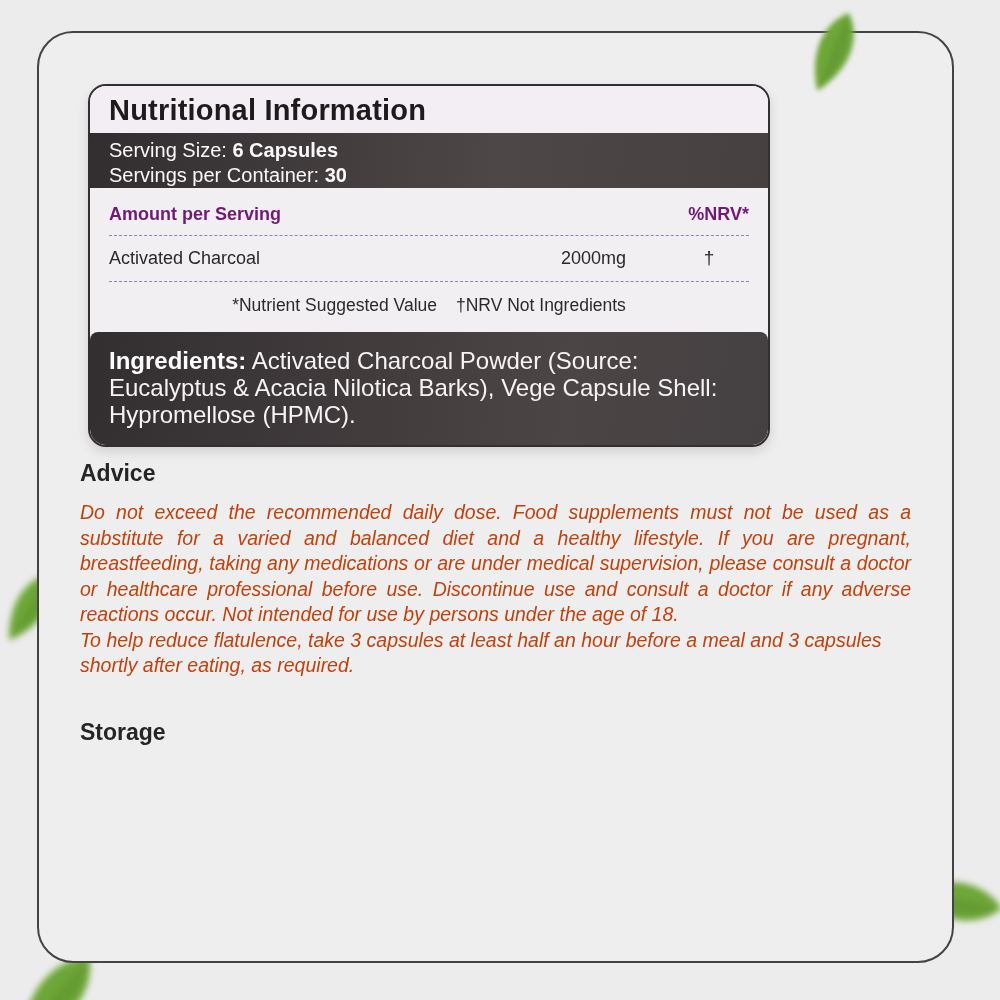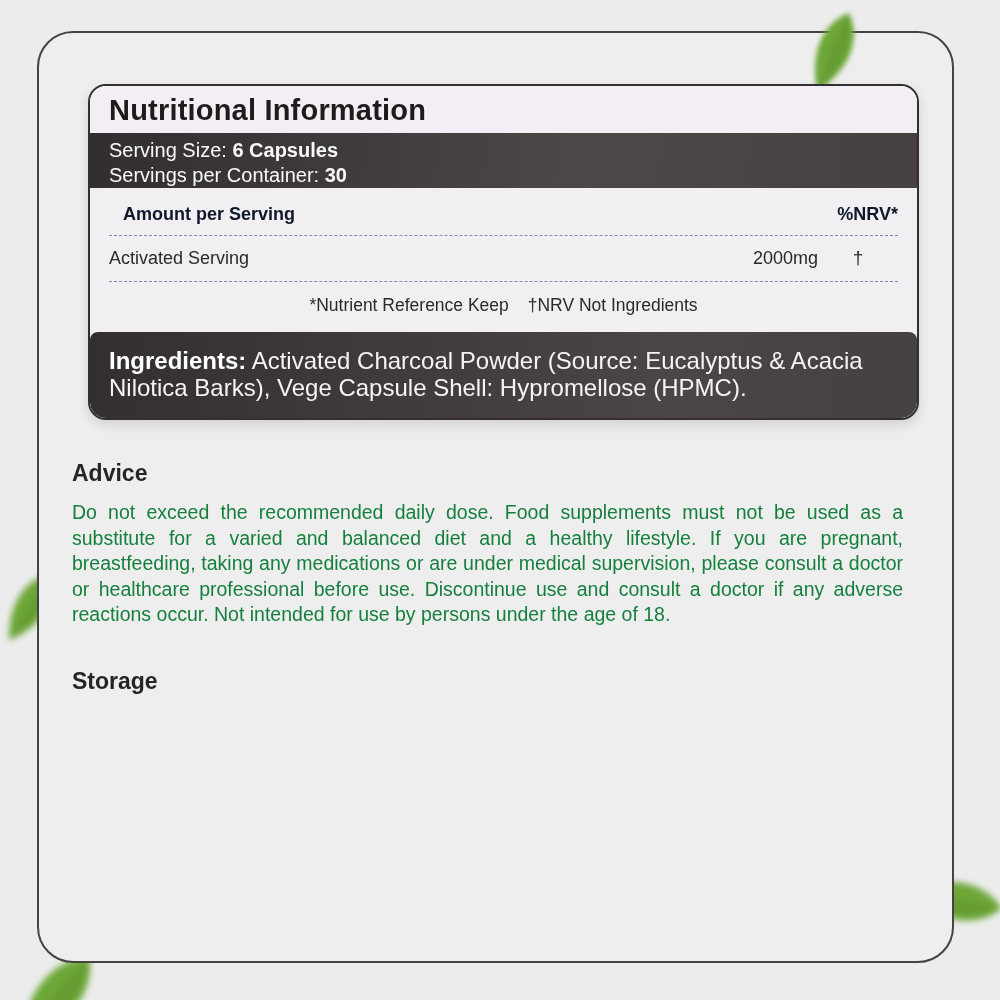--- a/index.html
+++ b/index.html
@@ -29,21 +29,21 @@
   .leaf-front  { z-index: 3; }
   .leaf-tr { left: 802px; top: 8px;  width: 62px; height: 88px; transform: rotate(22deg); }
   .leaf-ml { left: 0px;  top: 566px; width: 60px; height: 82px; transform: rotate(32deg); filter: blur(3px); }
   .leaf-bl { left: 8px;  top: 942px; width: 94px; height: 112px; transform: rotate(40deg); filter: blur(3.4px); }
   .leaf-br { left: 921px; top: 848px; width: 66px; height: 104px; transform: rotate(100deg); filter: blur(3px); }
 
   
   .panel {
     position: absolute;
     left: 88px; top: 84px;
-    width: 831px;
+    width: 682px;
     border: 2px solid #332e2f;
     border-radius: 18px;
     overflow: hidden;
     background: #f2eff3;
     box-shadow: 0 5px 12px rgba(0,0,0,0.12);
     z-index: 4;
   }
   .panel-title {
     background: #f2eef3;
     padding: 8px 19px 6px;
@@ -57,59 +57,59 @@
     color: #faf9fa;
     padding: 5px 19px 0;
     font-size: 20px;
     line-height: 25px;
   }
   .serving-bar b { font-weight: 700; }
 
   .table-sec { background: #f2eff3; padding: 12px 19px 0; }
   .t-head {
     display: flex; justify-content: space-between; align-items: baseline;
-    font-weight: 700; font-size: 18px; color: #0f172a;
+    font-weight: 700; font-size: 18px; color: #701a75;
     padding: 4px 0 10px;
-    margin-left: 14px;
   }
   .dash { border-top: 1.5px dashed #8c81b9; height: 0; }
   .t-row { display: flex; align-items: center; font-size: 18px; color: #2c2829; padding: 11px 0 12px; }
   .t-name { flex: 1; }
-  .t-amount { text-align: right; }
+  .t-amount { text-align: right; margin-right: 43px; }
   .t-nrv { width: 80px; text-align: center; font-size: 19px; }
   .t-foot { text-align: center; font-size: 17.5px; color: #2d292a; padding: 13px 0 16px; }
   .t-foot .foot-right { margin-left: 14px; }
 
   .ingredients {
     background: linear-gradient(95deg, #332e2f 0%, #4b4546 70%, #454041 100%);
     color: #f5f3f4;
     font-size: 24px;
     line-height: 27px;
     padding: 15px 19px 17px;
     border-radius: 8px 8px 16px 16px;
   }
   .ingredients b { font-weight: 700; color: #ffffff; }
 
   
   .content {
     position: absolute;
-    left: 72px; top: 460px;
+    left: 80px; top: 460px;
     width: 831px;
     z-index: 4;
   }
   .sec-heading {
     font-size: 23px;
     font-weight: 700;
     color: #262424;
     margin-bottom: 13px;
   }
   .sec-body {
     font-size: 19.5px;
     line-height: 25.5px;
-    color: #15803d;
+    color: #c2410c;
+    font-style: italic;
   }
   .justified { text-align: justify; }
   .sec-gap-1 { margin-top: 38px; }
   .sec-gap-2 { margin-top: 40px; }
 </style>
 </head>
 <body>
 
 <svg class="leaf leaf-behind leaf-ml" viewBox="0 0 60 92" aria-hidden="true">
   <path d="M30 2 C51 20 55 54 30 90 C7 56 9 21 30 2 Z" fill="#6da737"></path>
@@ -145,36 +145,37 @@
     </div>
   </div>
 
   <div class="table-sec">
     <div class="t-head">
       <span>Amount per Serving</span>
       <span>%NRV*</span>
     </div>
     <div class="dash"></div>
     <div class="t-row">
-      <span class="t-name">Activated Serving</span>
+      <span class="t-name">Activated Charcoal</span>
       <span class="t-amount">2000mg</span>
       <span class="t-nrv">†</span>
     </div>
     <div class="dash"></div>
     <div class="t-foot">
-      <span class="foot-left">*Nutrient Reference Keep</span>
+      <span class="foot-left">*Nutrient Suggested Value</span>
       <span class="foot-right">†NRV Not Ingredients</span>
     </div>
   </div>
 
   <div class="ingredients">
     <b>Ingredients:</b>
     <span>Activated Charcoal Powder (Source: Eucalyptus &amp; Acacia Nilotica Barks), Vege Capsule Shell: Hypromellose (HPMC).</span>
   </div>
 </div>
 
 <div class="content">
   <div class="sec-heading">Advice</div>
   <p class="sec-body justified">Do not exceed the recommended daily dose. Food supplements must not be used as a substitute for a varied and balanced diet and a healthy lifestyle. If you are pregnant, breastfeeding, taking any medications or are under medical supervision, please consult a doctor or healthcare professional before use. Discontinue use and consult a doctor if any adverse reactions occur. Not intended for use by persons under the age of 18.</p>
 
+  <p class="sec-body">To help reduce flatulence, take 3 capsules at least half an hour before a meal and 3 capsules shortly after eating, as required.</p>
 
   <div class="sec-heading sec-gap-2">Storage</div>
 </div>
 
 </body></html>

